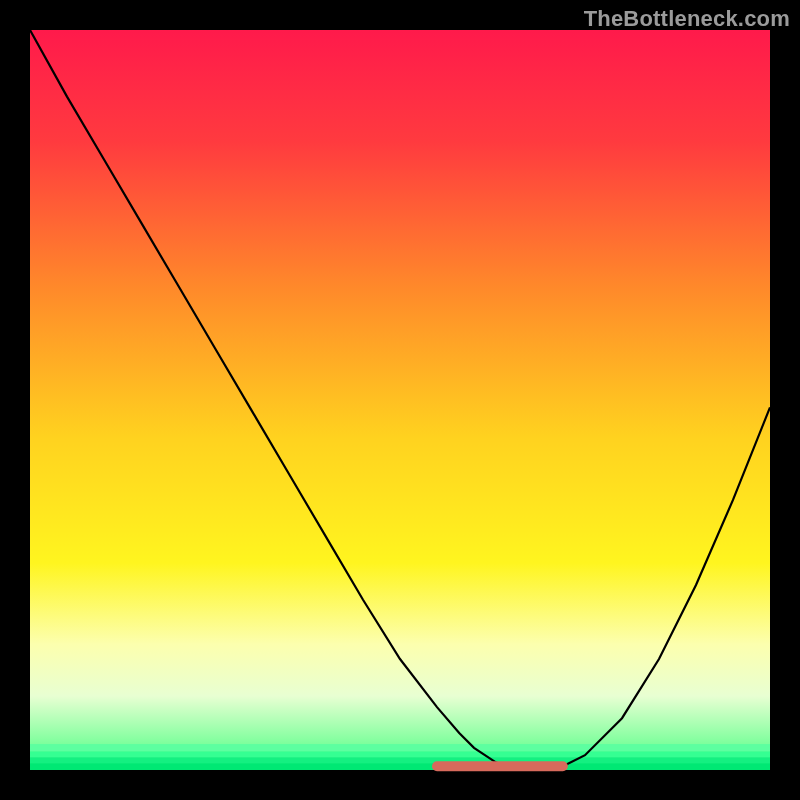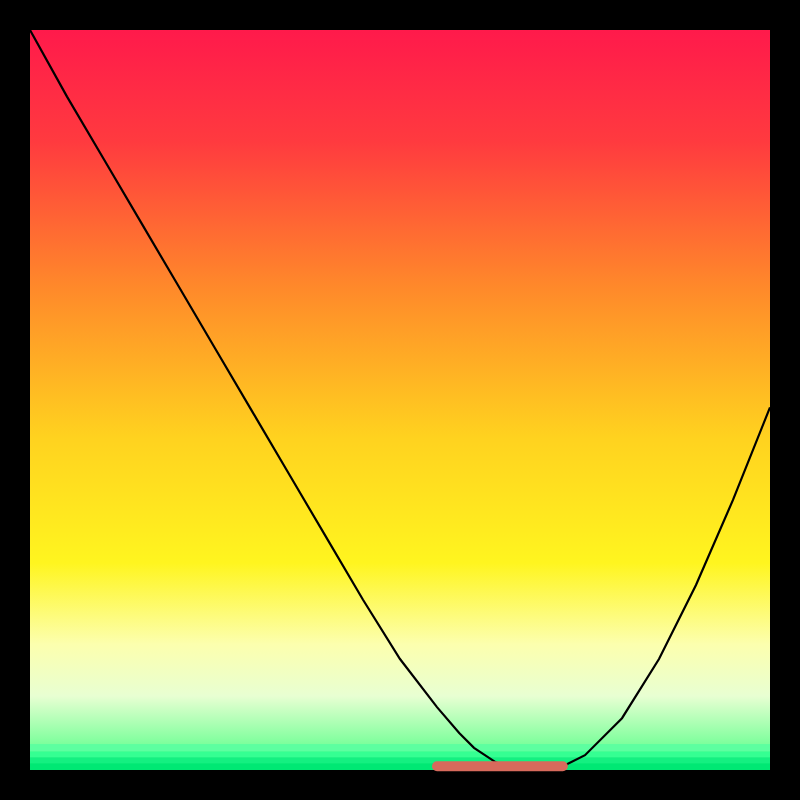--- a/index.html
+++ b/index.html
@@ -29,20 +29,21 @@
   svg {
     position: absolute;
     top: 0;
     left: 0;
   }
 </style>
 </head>
 <body>
 
 <div class="stage">
+  <div class="watermark">TheBottleneck.com</div>
 
   <svg id="chart-svg" width="800" height="800" viewBox="0 0 800 800">
     <defs>
       <linearGradient id="bg-grad" x1="0" y1="0" x2="0" y2="1">
           <stop offset="0.00%" stop-color="#ff1a4b"></stop>
           <stop offset="15.00%" stop-color="#ff3a3f"></stop>
           <stop offset="35.00%" stop-color="#ff8a2a"></stop>
           <stop offset="55.00%" stop-color="#ffd21f"></stop>
           <stop offset="72.00%" stop-color="#fff51f"></stop>
           <stop offset="83.00%" stop-color="#fcffae"></stop>

